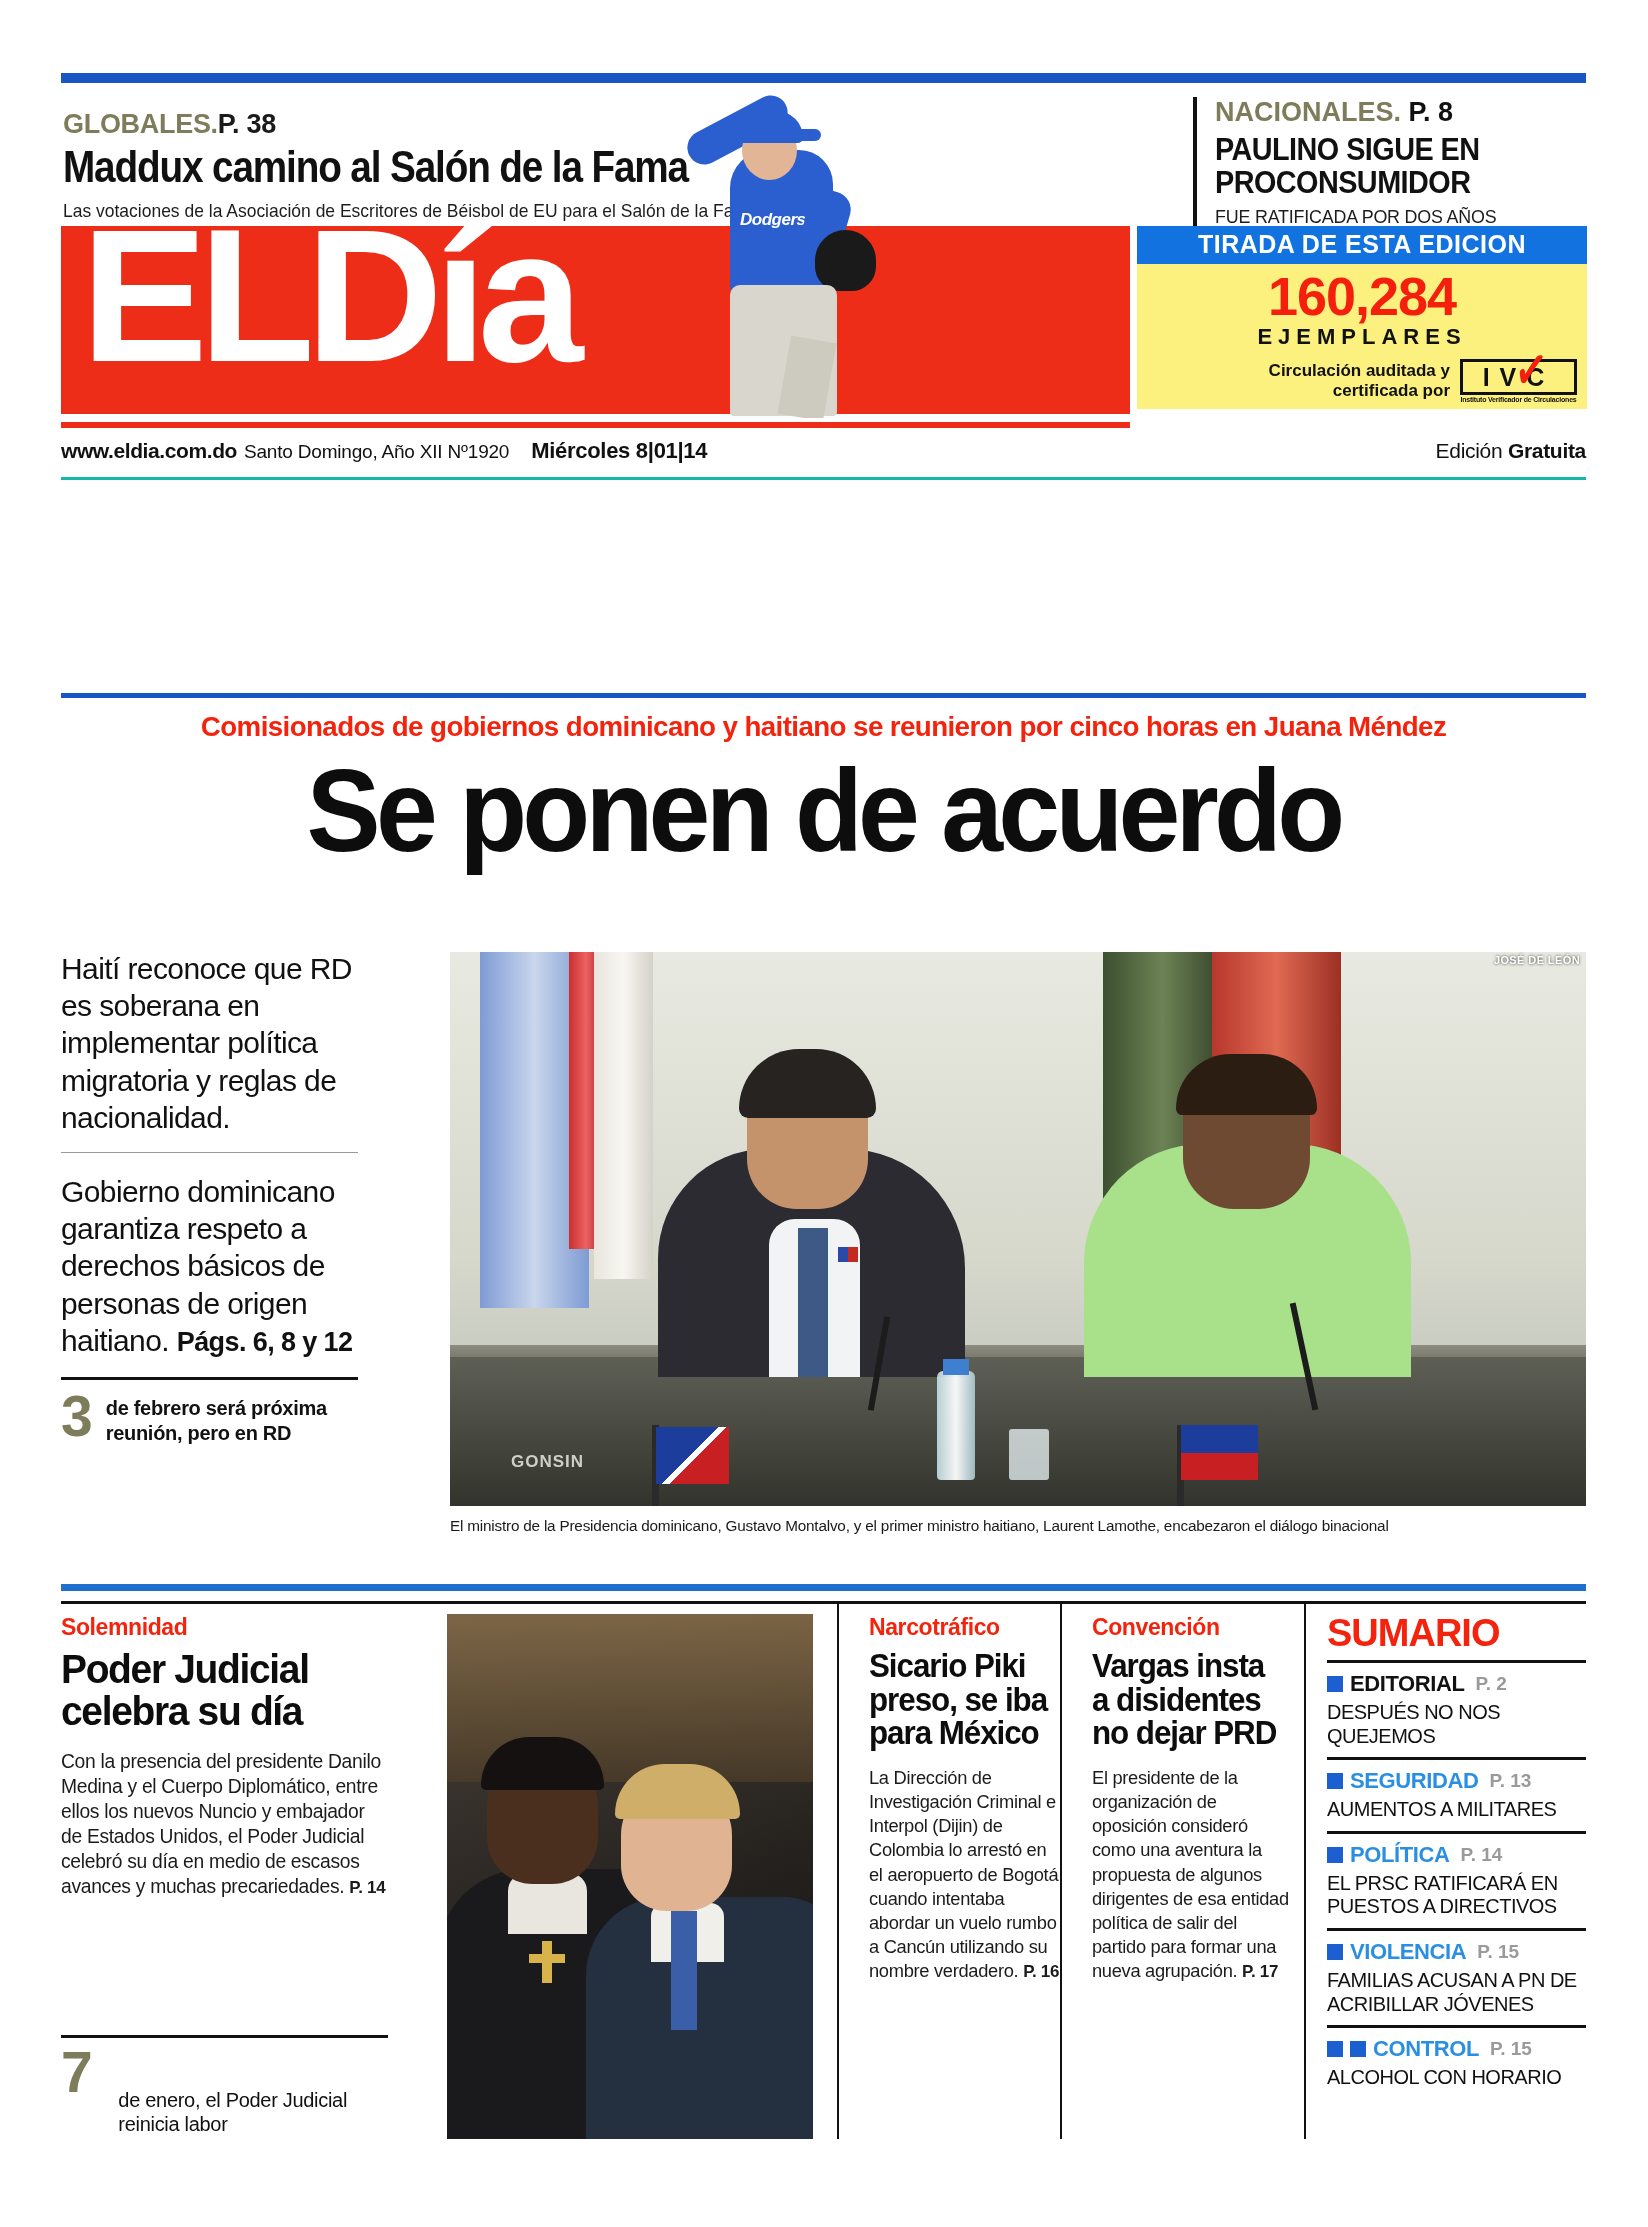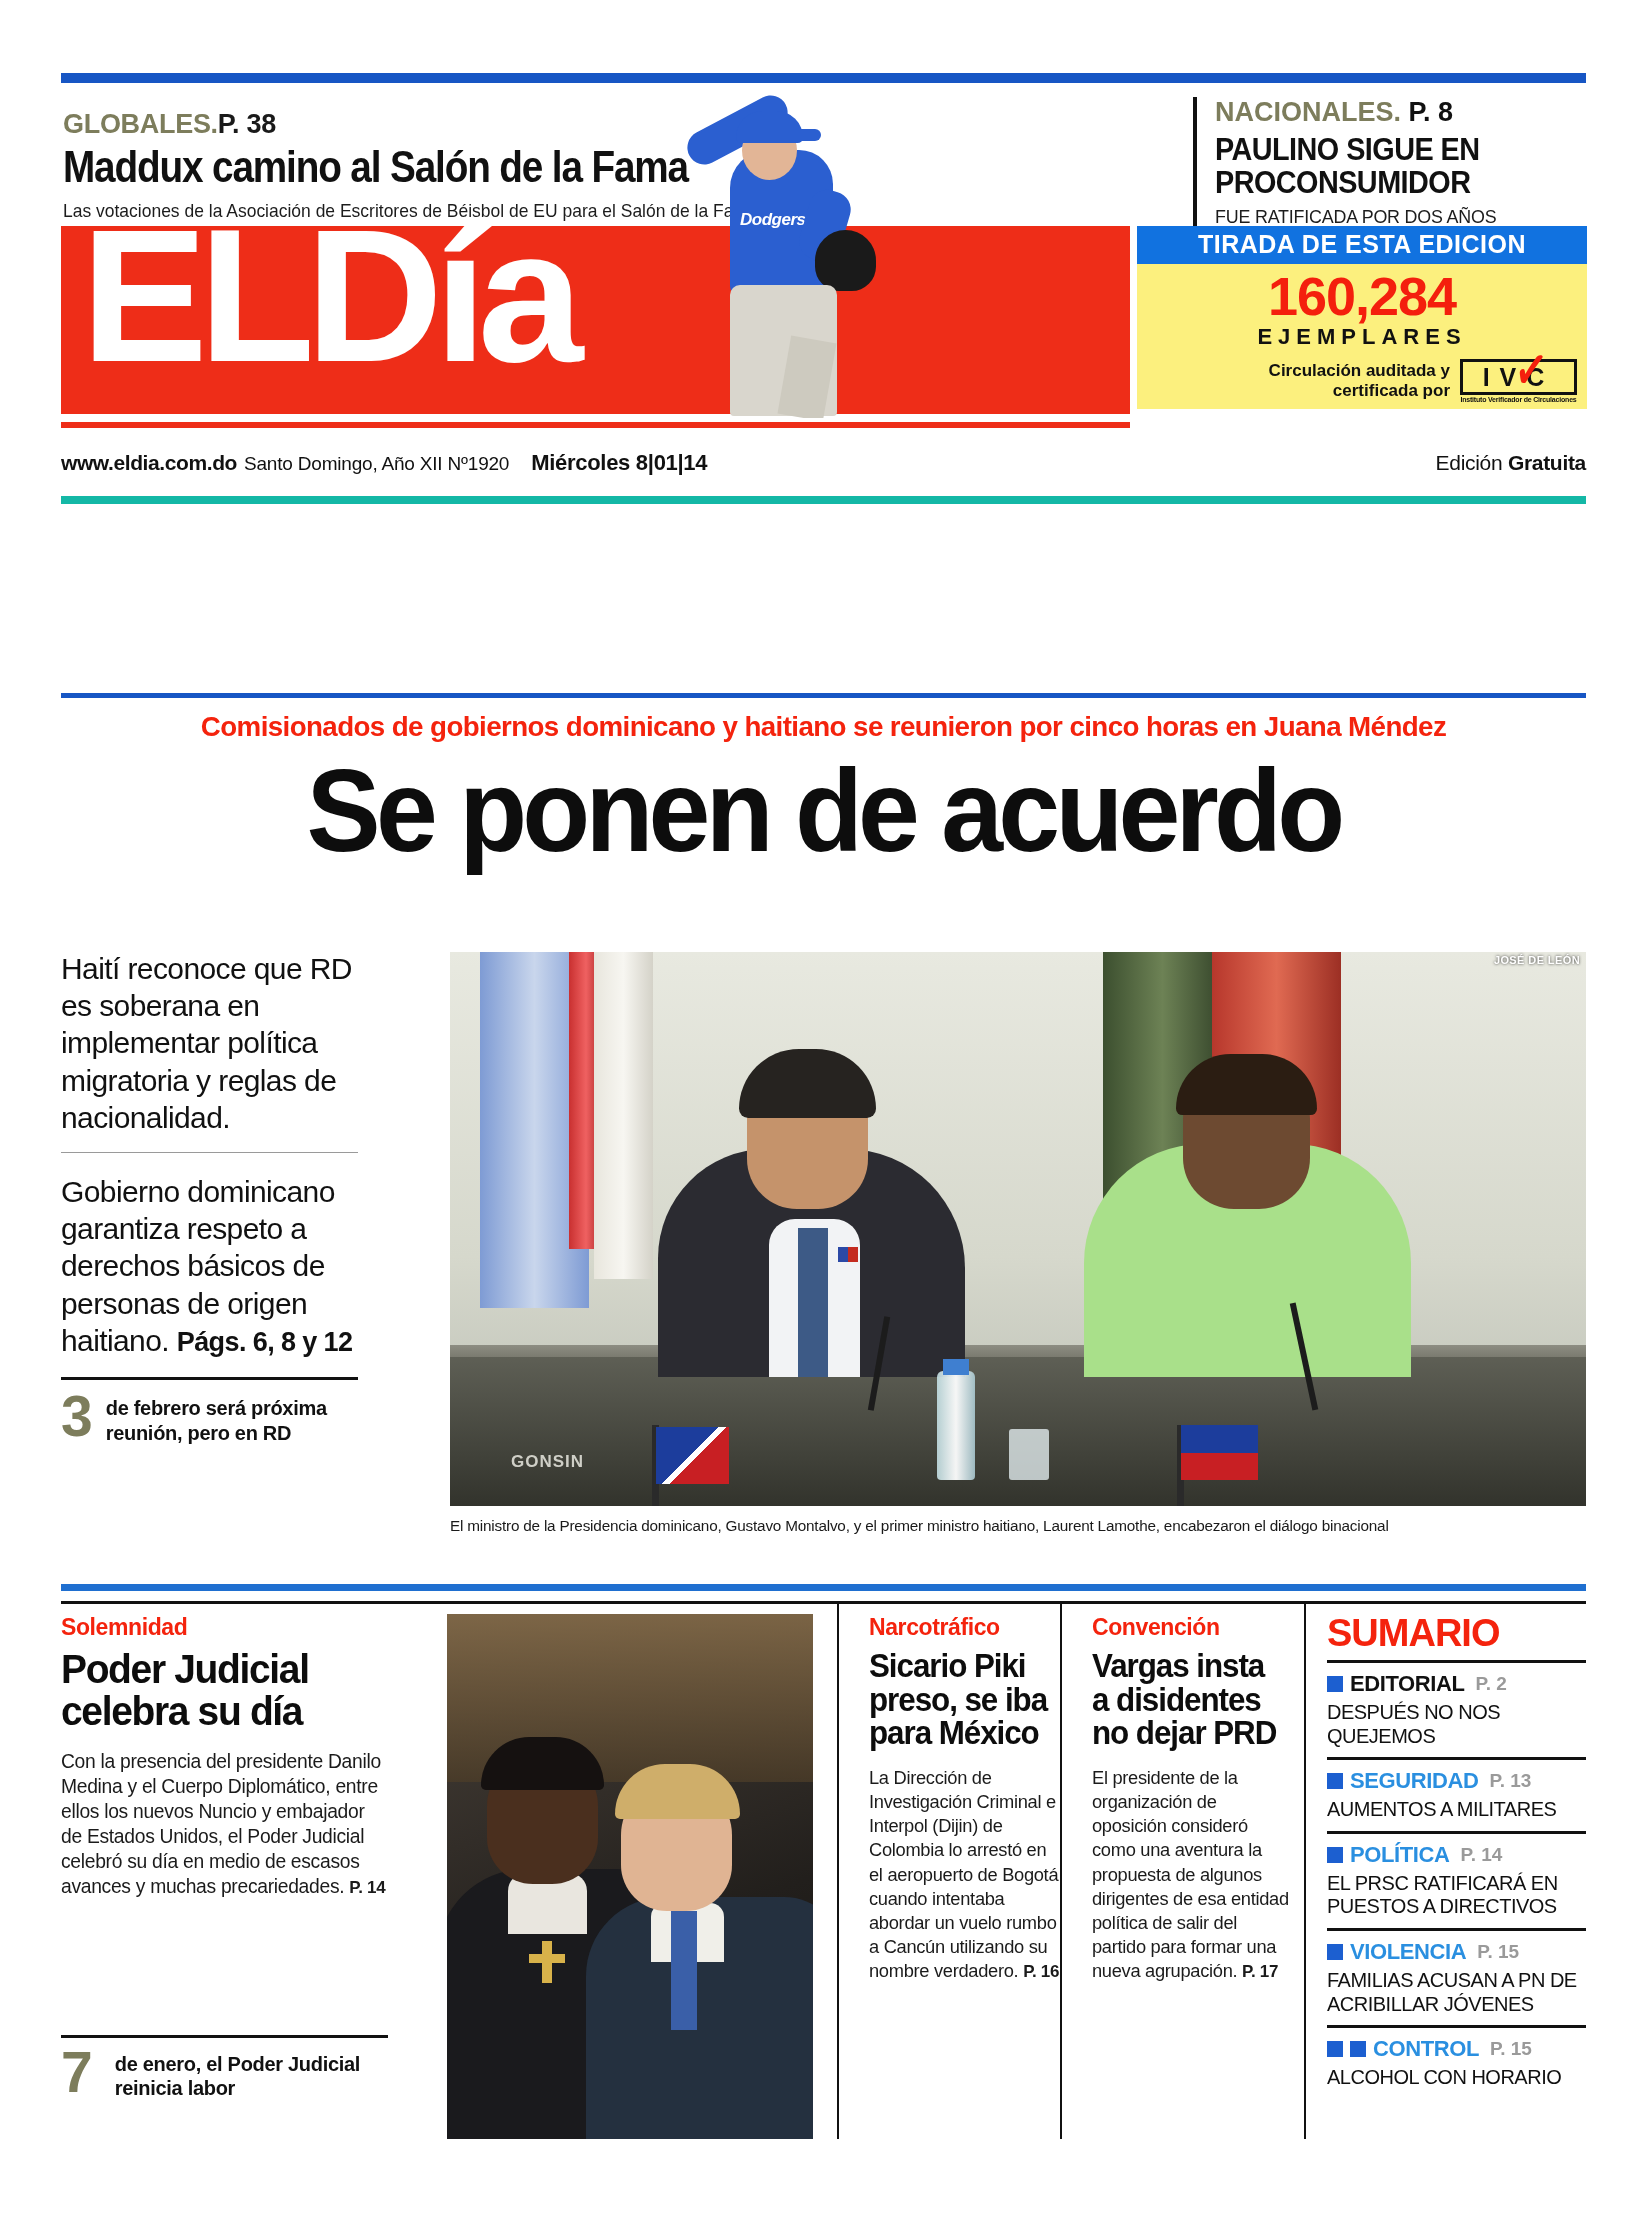--- a/index.html
+++ b/index.html
@@ -135,23 +135,22 @@
   }
   .ivc-sub { font-size:7px; text-align:center; font-weight:bold; margin-top:1px;
              letter-spacing:-0.2px; color:#111; }
 
   
   .infoline {
     position:absolute; left:61px; top:422px; width:1525px;
   }
   .infoline .bar { height:6px; background:#ee2d18; width:1069px; }
   .infoline .row {
-    display:flex; align-items:baseline; padding-top:10px; padding-bottom:20px;
-    border-bottom:8px solid #14b8a6;
-    margin-top:12px;
+    display:flex; align-items:baseline; padding-top:10px; padding-bottom:13px;
+    border-bottom:3px solid #14b8a6;
   }
   .info-url { font-size:21px; font-weight:bold; letter-spacing:-0.4px; }
   .info-loc { font-size:19px; margin-left:7px; letter-spacing:-0.2px; }
   .info-date { font-size:22px; font-weight:bold; margin-left:22px; letter-spacing:-0.3px;text-align:right; }
   .info-free { margin-left:auto; font-size:21px; letter-spacing:-0.3px; }
   .info-free b { font-weight:bold; }
 
   
   .lead-rule { position:absolute; left:61px; top:693px; width:1525px; height:5px; background:#1756c4; }
   .lead-kicker {
@@ -284,22 +283,22 @@
   .bcol p.body b { font-weight:bold; font-size:17px; }
 
   
   #col1 { left:61px; width:327px; }
   .col1-numblock {
     position:absolute; left:61px; top:2035px; width:327px;
     border-top:3px solid #111; padding-top:10px; display:flex; align-items:flex-start;
   }
   .col1-num { font-size:57px; font-weight:bold; color:#7d7d5c; width:73px;
               line-height:0.85; letter-spacing:-2px; }
-  .col1-numtxt { font-size:20px; font-weight:bold; line-height:1.22; padding-top:4px;
-                 letter-spacing:-0.3px; }
+  .col1-numtxt { font-size:20px; font-weight:normal; line-height:1.22; padding-top:4px;
+                 letter-spacing:-0.3px;margin-top:36px; }
 
   
   .col2-photo {
     position:absolute; left:447px; top:1614px; width:366px; height:525px;
     overflow:hidden; background:#2c2a26;
   }
   .c2-bg { position:absolute; inset:0; background:linear-gradient(160deg,#4a423a,#221f1c 60%,#15130f); }
   .c2-blur { position:absolute; left:0; top:0; width:100%; height:168px;
              background:linear-gradient(180deg,#8a6f4a,#4b3c28); opacity:.8; }
   .c2-p1Head { position:absolute; left:40px; top:139px; width:111px; height:131px;

